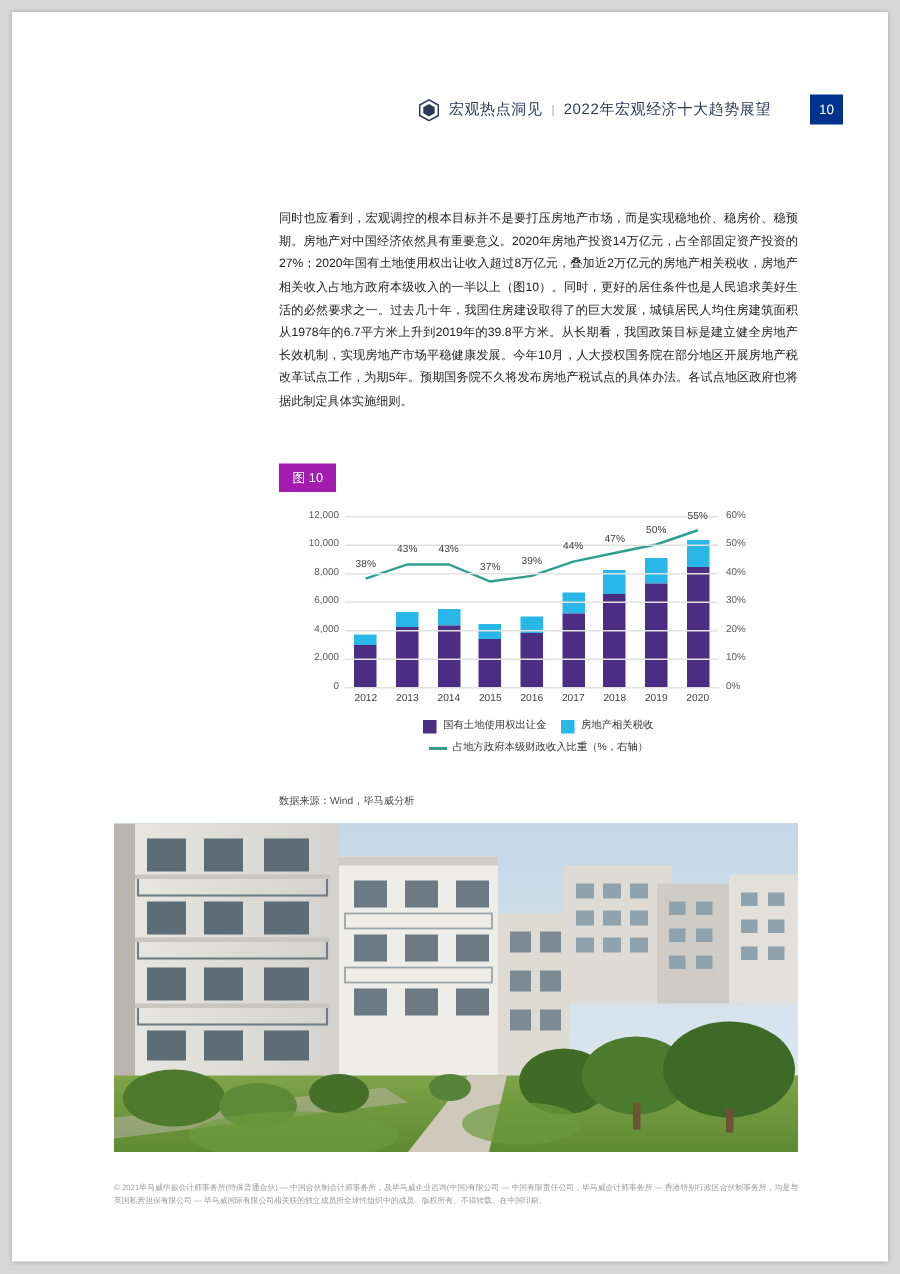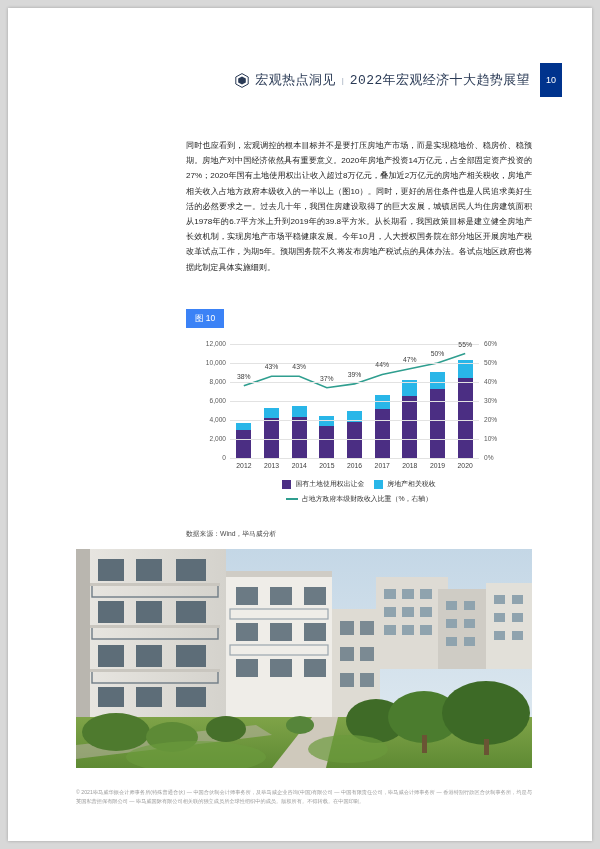--- a/index.html
+++ b/index.html
@@ -25,33 +25,32 @@
   }
   .header-inner {
     position: absolute;
     right: 30px; top: 0;
     display: flex; align-items: center;
     gap: 6px;
   }
   .hex-icon { width: 14px; height: 15px; position: relative; }
   .hex-icon svg { display: block; }
   .header-text {
-    font-size: 13px;
+    font-size: 10px;
     color: #2a3a55;
     letter-spacing: 0.4px;
-    font-family: Liberation Mono, monospace;
   }
   .header-sep { color: #9aa6b8; font-size: 8px; }
   .page-num-box {
-    width: 22px; height: 34px;
+    width: 22px; height: 20px;
     background: #00338d;
     color: #fff;
     font-size: 9px;
     display: flex; align-items: center; justify-content: center;
-    margin-left: 4px;
+    margin-left: 20px;
   }
   
   .body-col {
     position: absolute;
     left: 178px; top: 130px;
     width: 346px;
   }
   .para {
     font-size: 8.1px;
     line-height: 15.2px;
@@ -64,21 +63,21 @@
   .figure {
     position: absolute;
     left: 178px; top: 301px;
     width: 346px;
   }
   .fig-title-bar {
     display: flex; align-items: stretch;
     height: 19px;
   }
   .fig-tag {
-    background: #3b82f6;
+    background: #a21caf;
     color: #ffffff;
     font-size: 8.5px;
     padding: 0 9px;
     display: flex; align-items: center;
   }
   .fig-caption {
     background: #eef1f6;
     color: #00338d;
     font-size: 8.5px;
     flex: 1;

